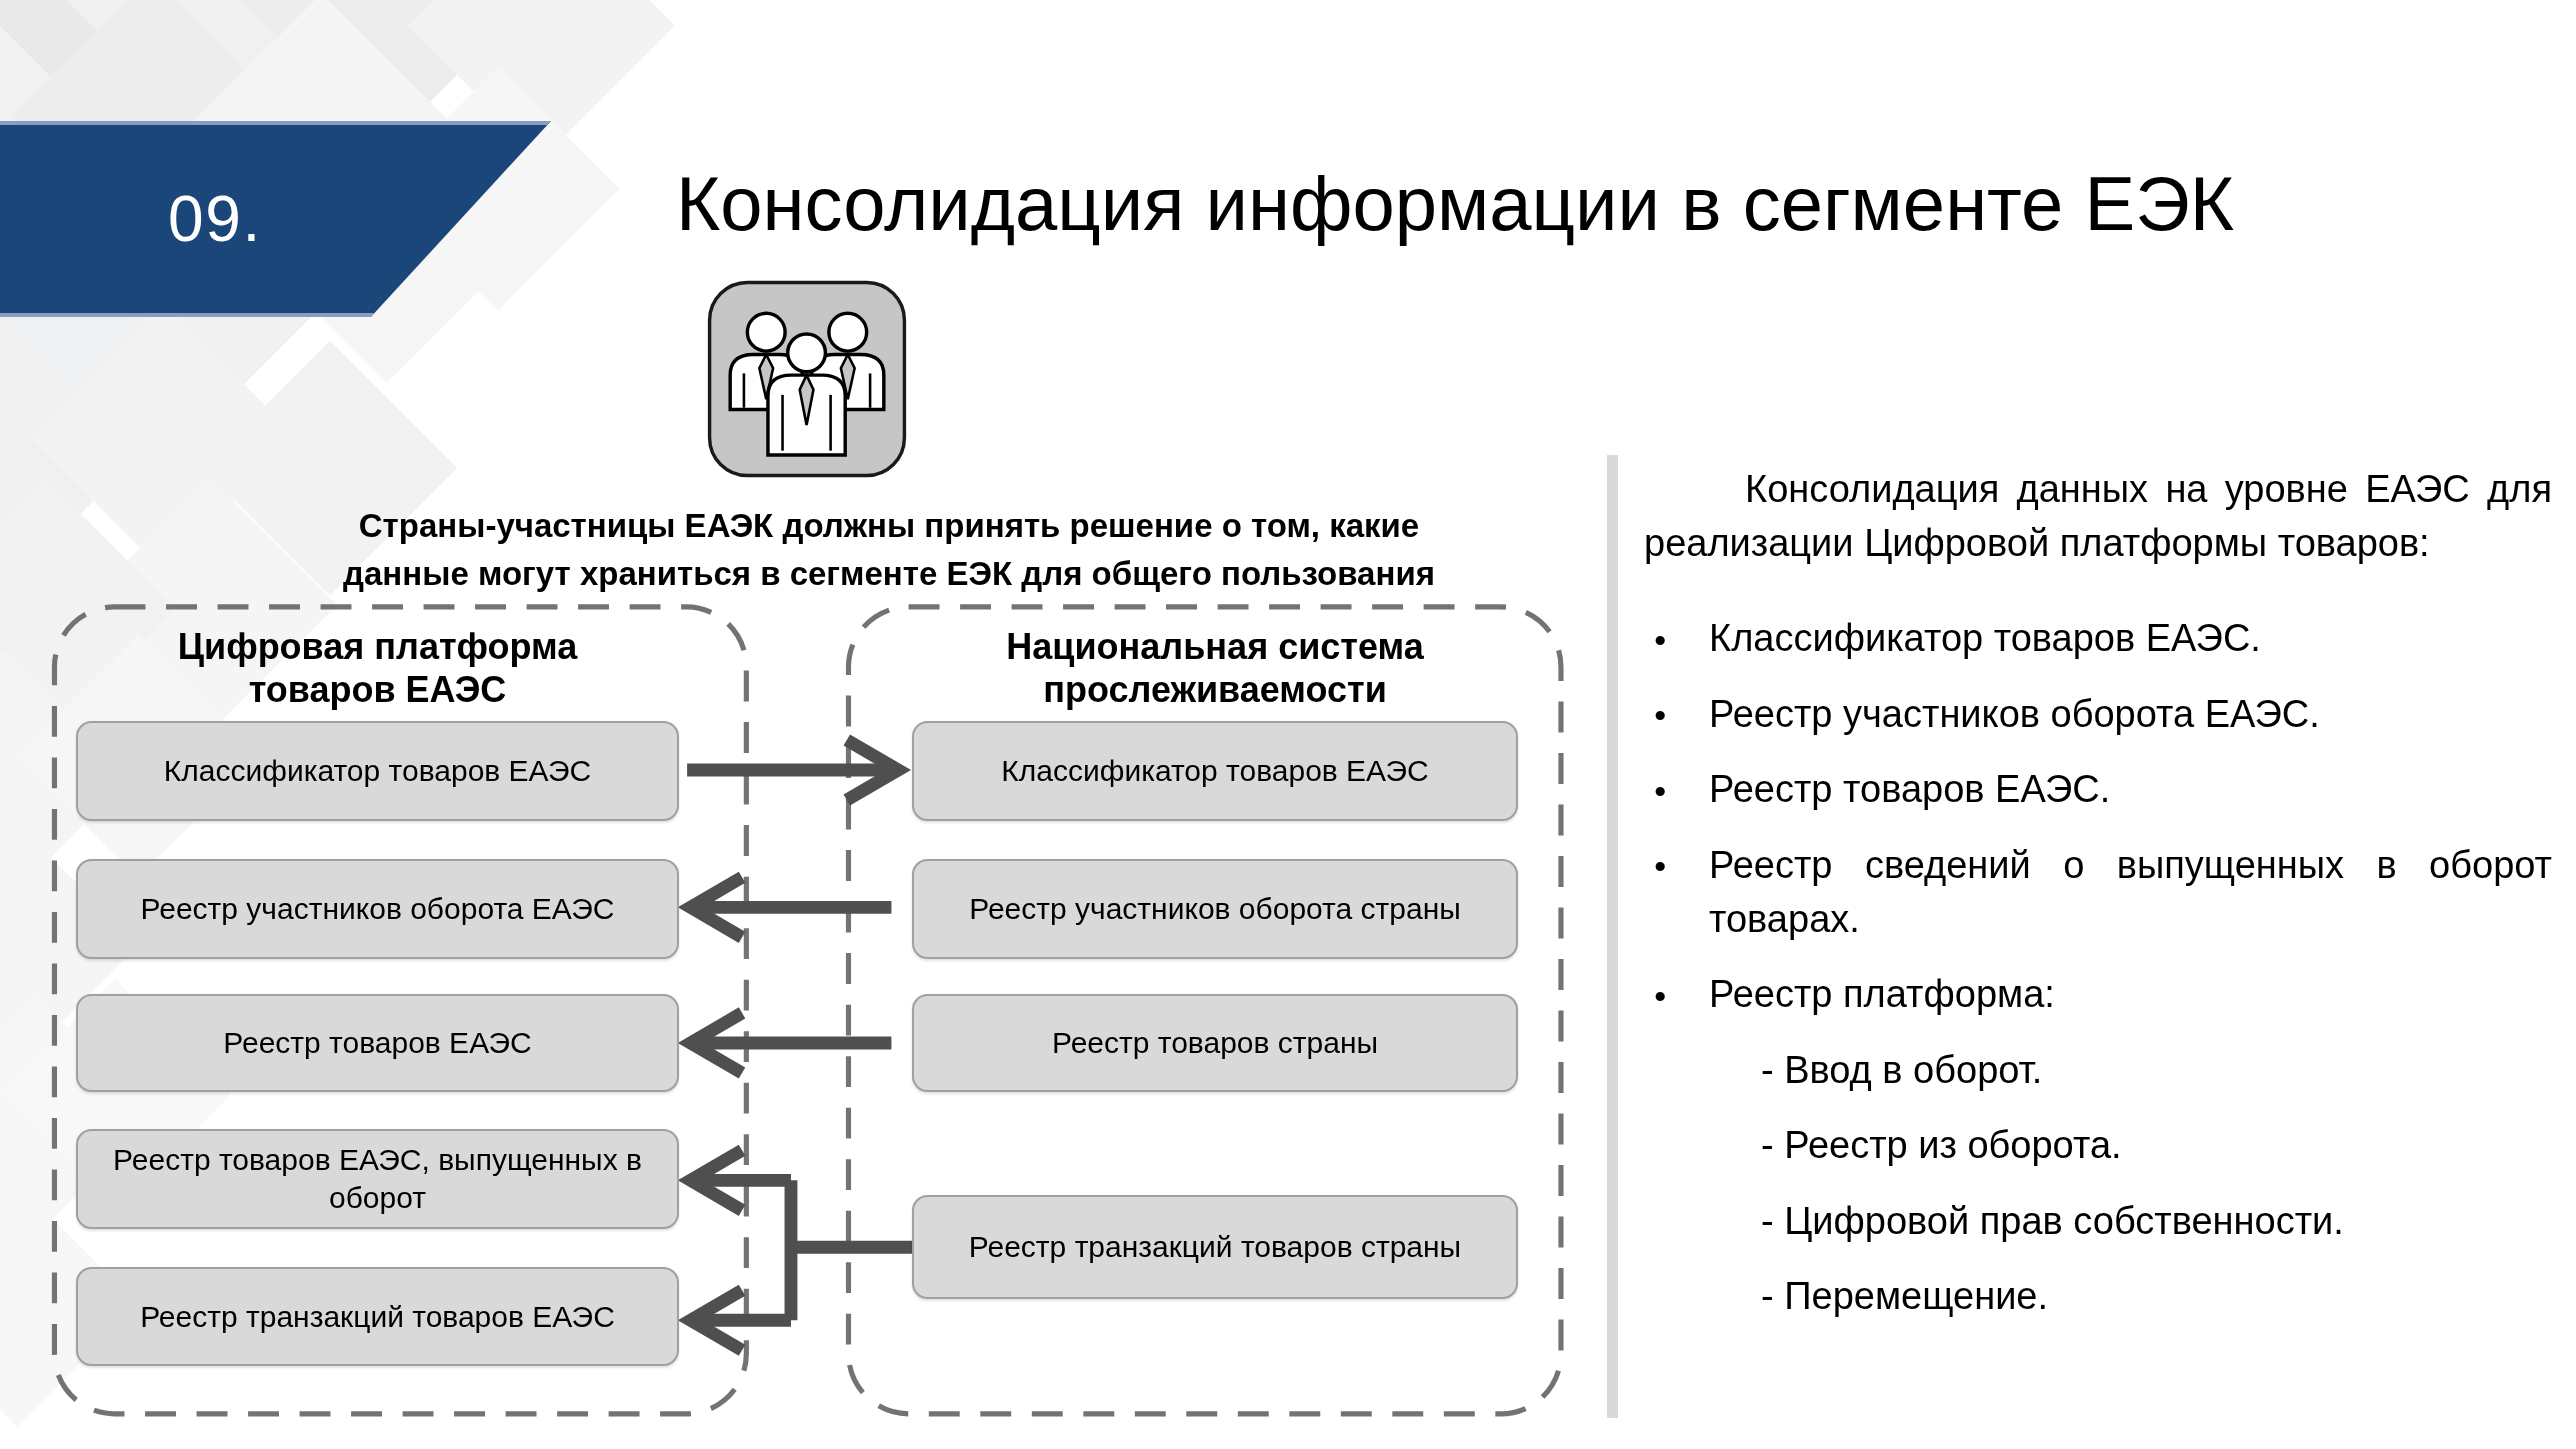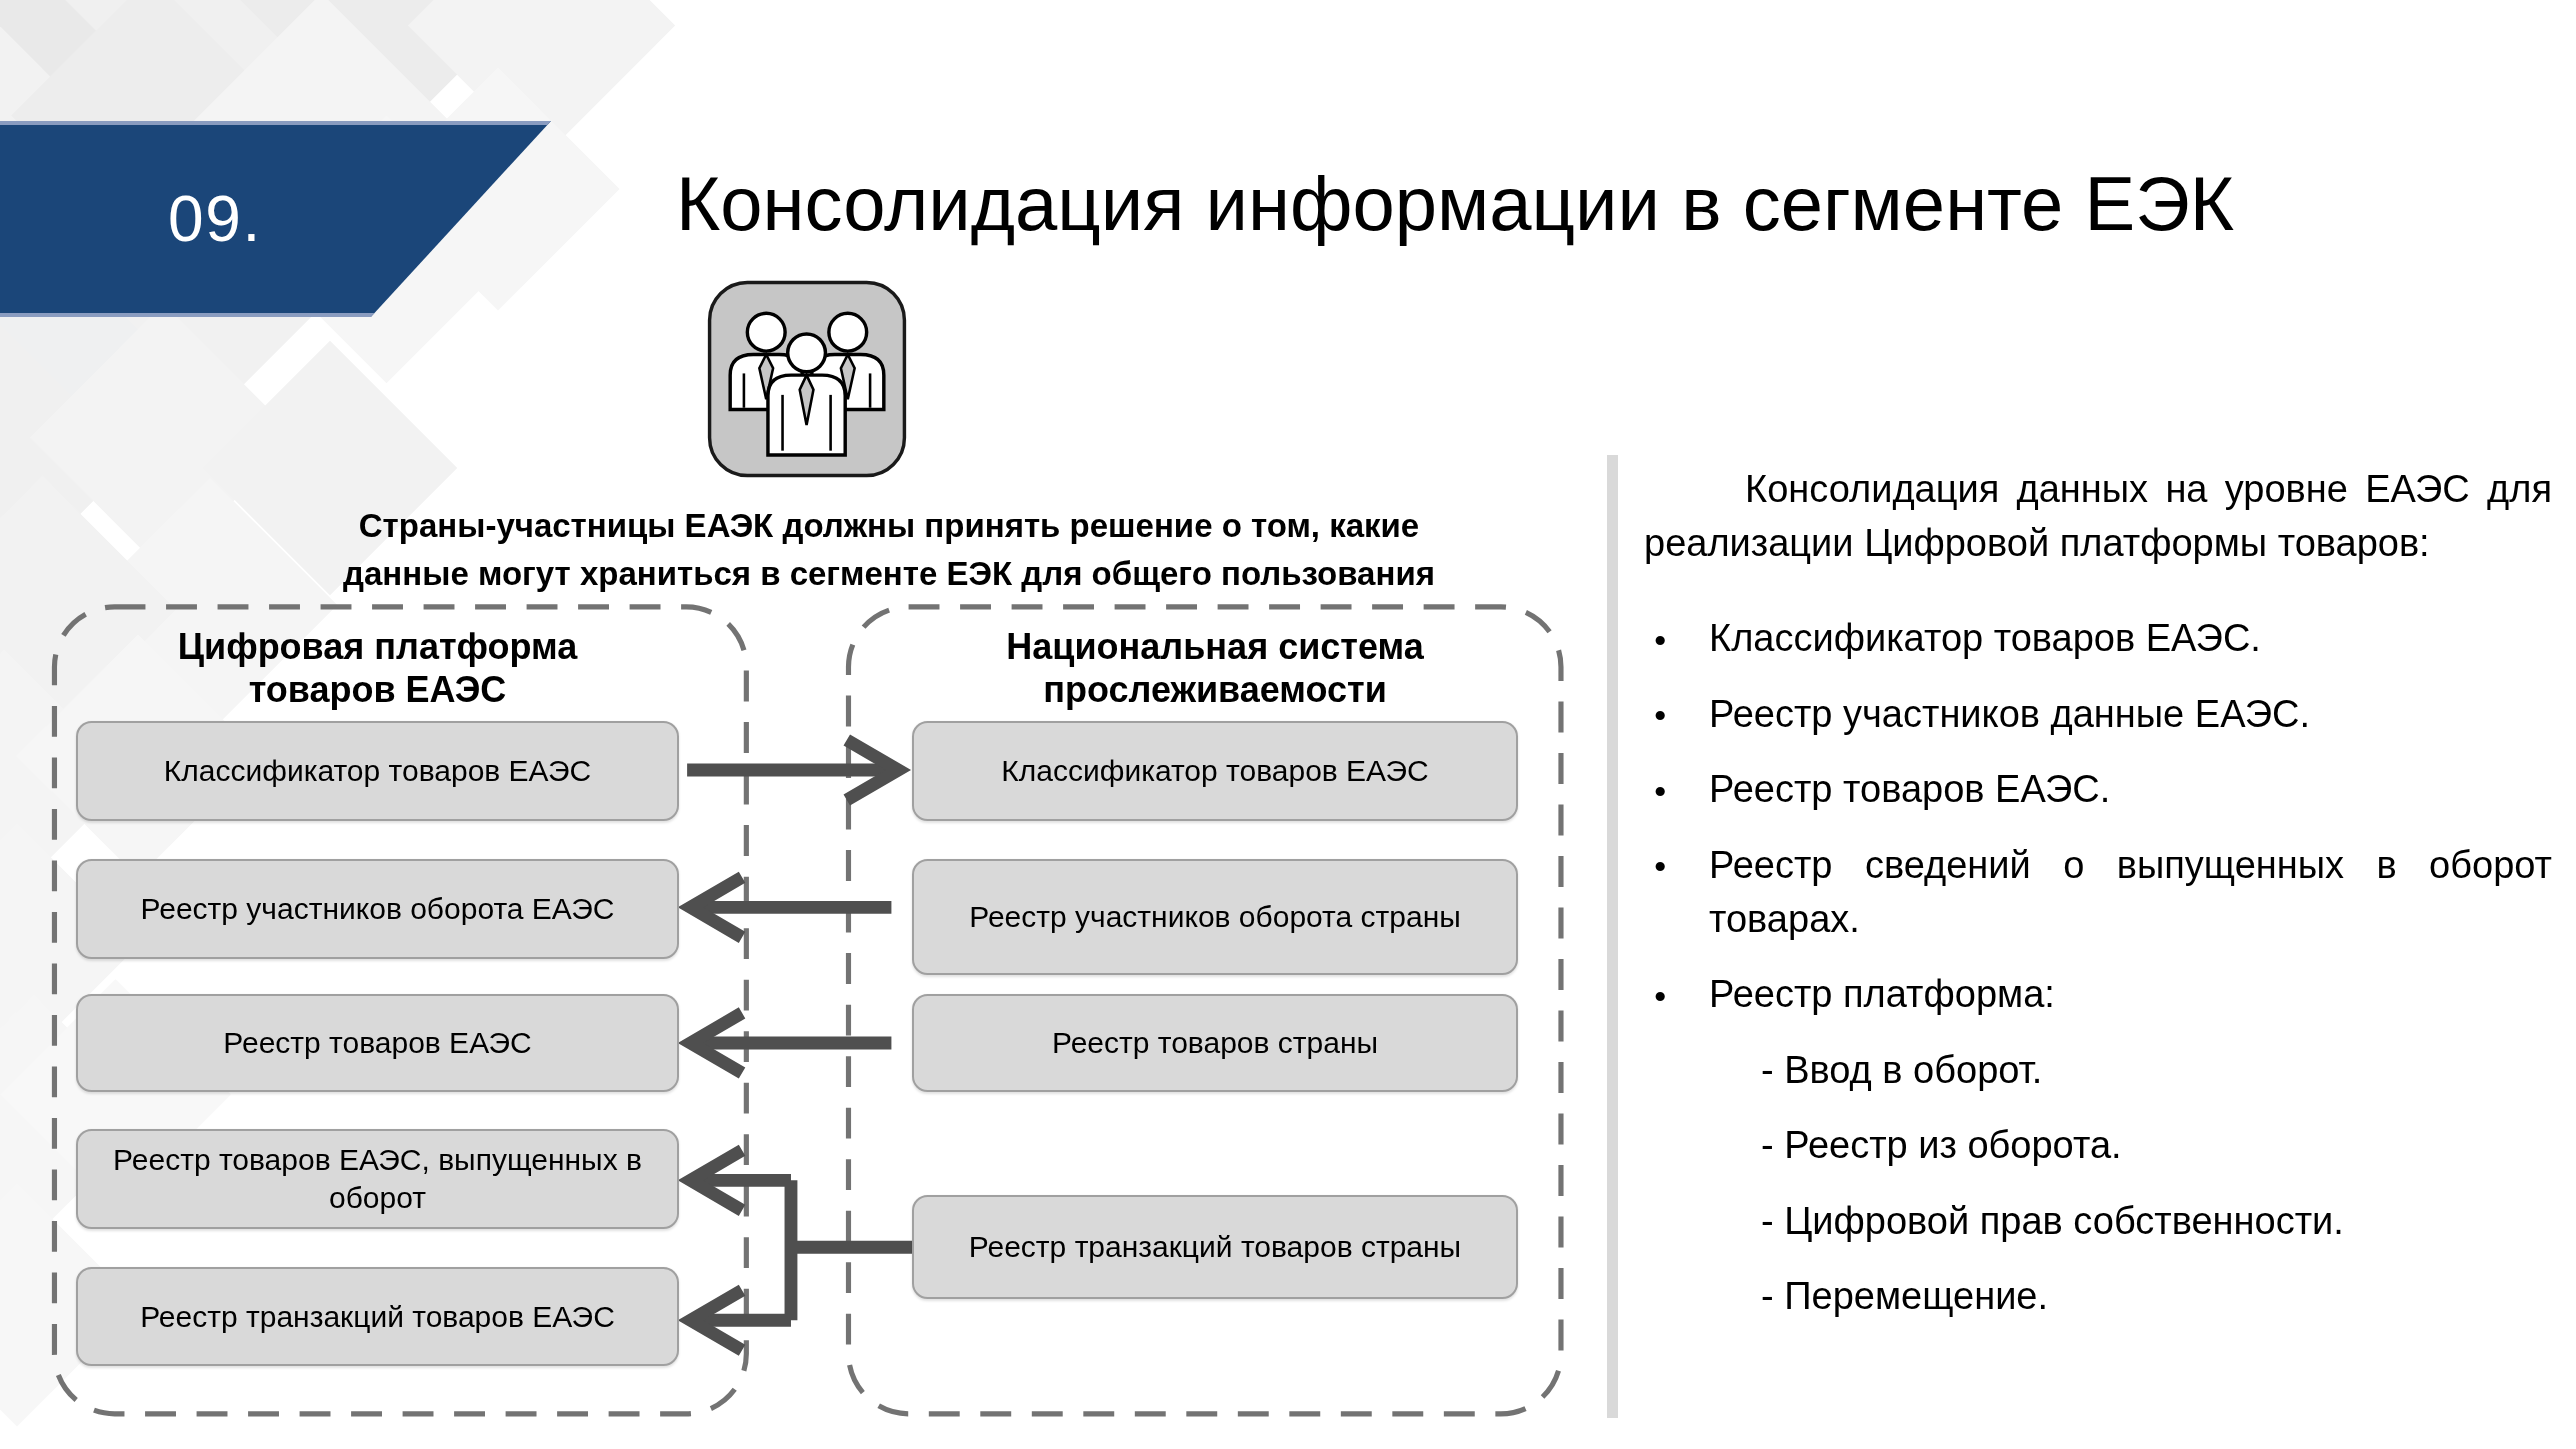--- a/index.html
+++ b/index.html
@@ -152,35 +152,35 @@
     <span>Цифровая платформа товаров ЕАЭС</span>
   </div>
 
   <div class="dbox" style="left:76px;top:721px;width:603px;height:100px;">Классификатор товаров ЕАЭС</div>
   <div class="dbox" style="left:76px;top:859px;width:603px;height:100px;">Реестр участников оборота ЕАЭС</div>
   <div class="dbox" style="left:76px;top:994px;width:603px;height:98px;">Реестр товаров ЕАЭС</div>
   <div class="dbox" style="left:76px;top:1129px;width:603px;height:100px;">Реестр товаров ЕАЭС, выпущенных в оборот</div>
   <div class="dbox" style="left:76px;top:1267px;width:603px;height:99px;">Реестр транзакций товаров ЕАЭС</div>
 
   <div class="dbox" style="left:912px;top:721px;width:606px;height:100px;">Классификатор товаров ЕАЭС</div>
-  <div class="dbox" style="left:912px;top:859px;width:606px;height:116px;">Реестр участников оборота страны</div>
+  <div class="dbox" style="left:912px;top:859px;width:606px;height:100px;">Реестр участников оборота страны</div>
   <div class="dbox" style="left:912px;top:994px;width:606px;height:98px;">Реестр товаров страны</div>
   <div class="dbox" style="left:912px;top:1195px;width:606px;height:104px;">Реестр транзакций товаров страны</div>
 
   <div class="divider"></div>
   <div class="panel">
     <p class="panel-intro">Консолидация данных на уровне ЕАЭС для реализации Цифровой платформы товаров:</p>
     <ul>
       <li>
         <span class="dot">•</span>
         <span>Классификатор товаров ЕАЭС.</span>
       </li>
       <li>
         <span class="dot">•</span>
-        <span>Реестр участников данные ЕАЭС.</span>
+        <span>Реестр участников оборота ЕАЭС.</span>
       </li>
       <li>
         <span class="dot">•</span>
         <span>Реестр товаров ЕАЭС.</span>
       </li>
       <li>
         <span class="dot">•</span>
         <span>Реестр сведений о выпущенных в оборот товарах.</span>
       </li>
       <li>

